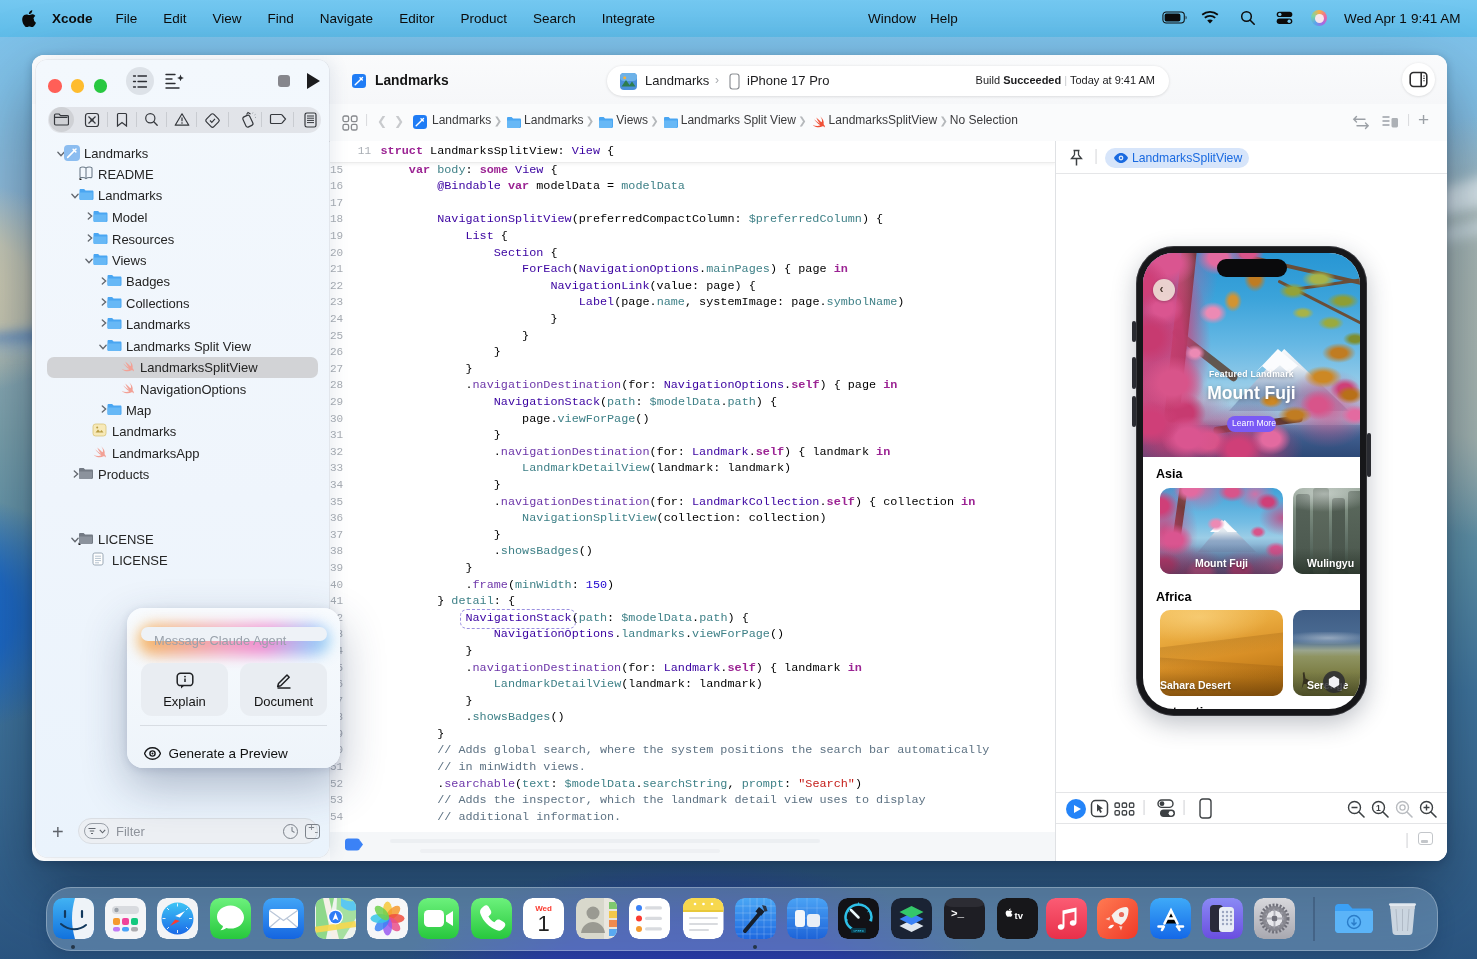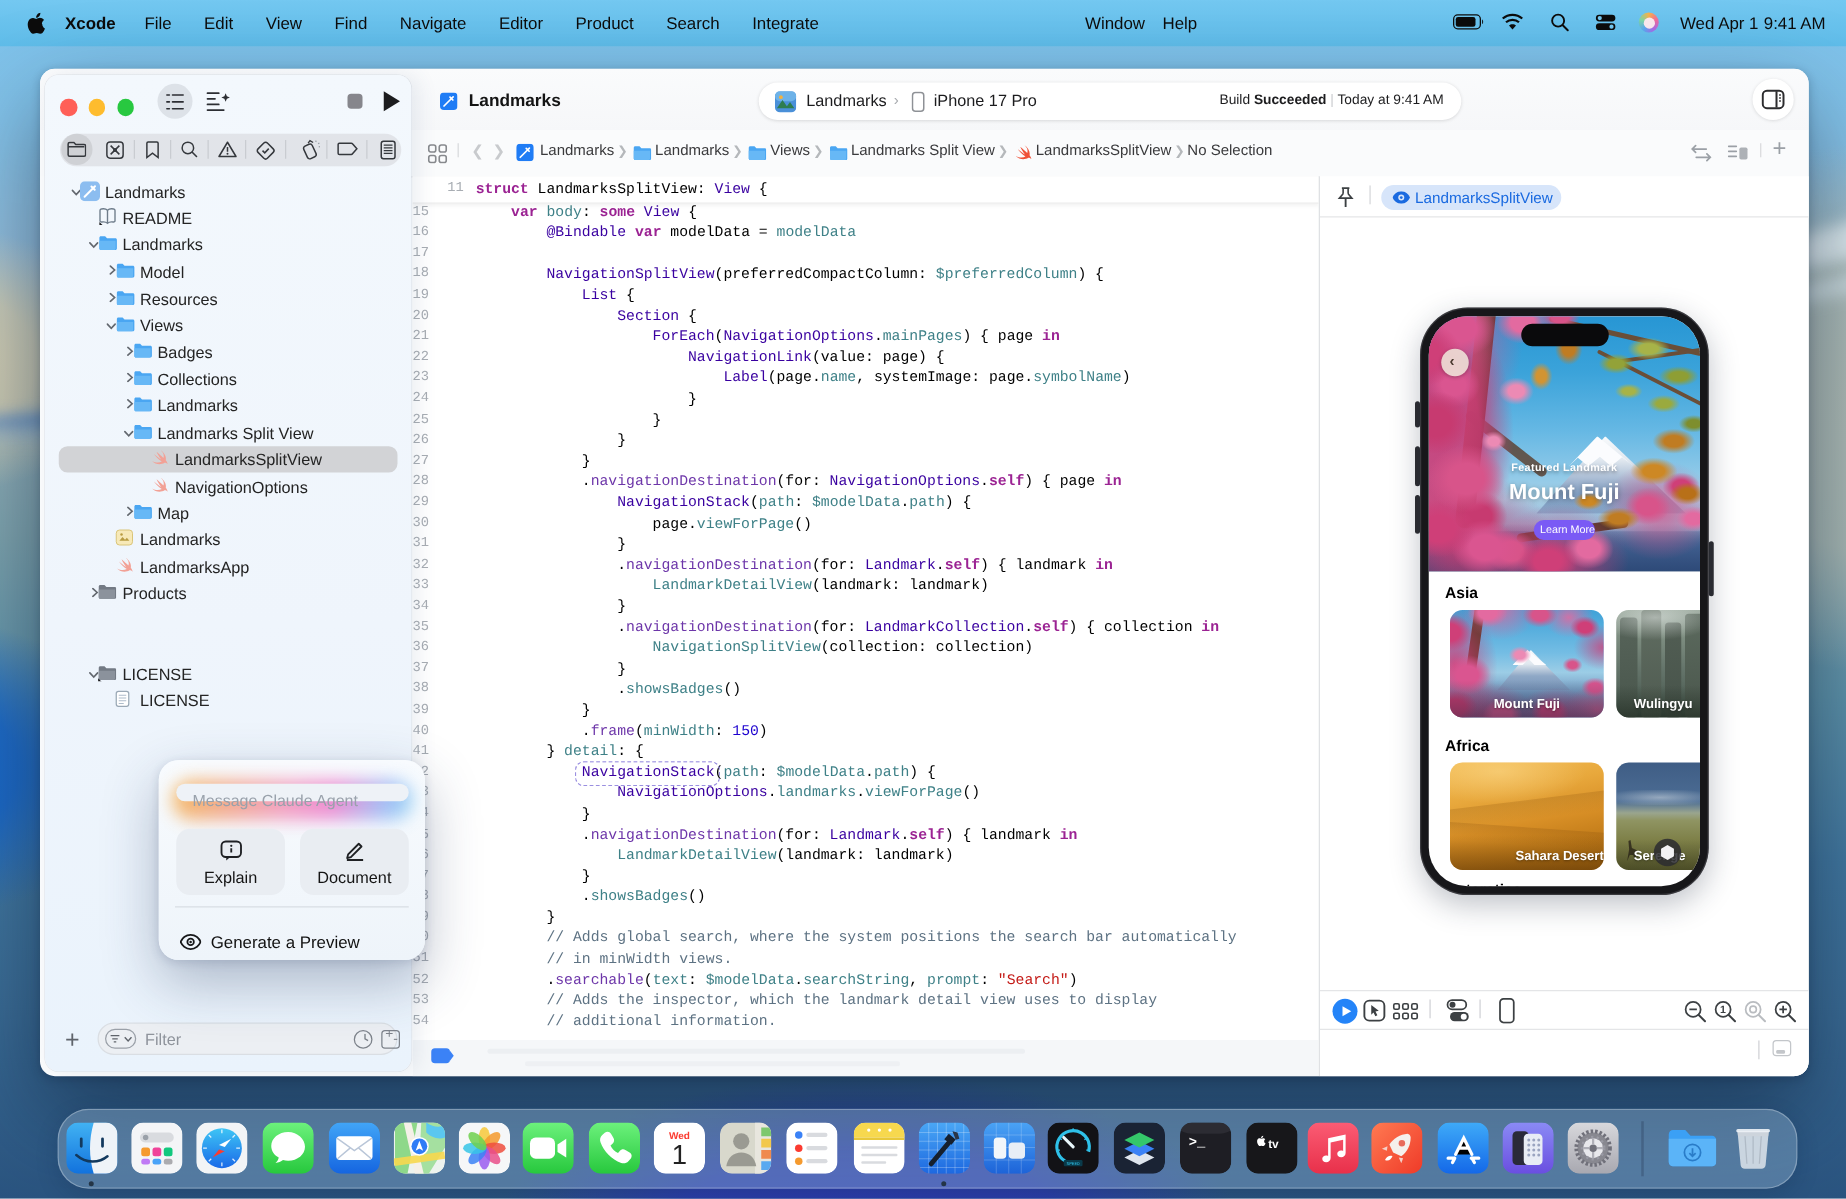--- a/index.html
+++ b/index.html
@@ -335,21 +335,21 @@
 <div style="position:absolute;left:0;top:0;width:78px;height:30px;background:radial-gradient(50px 18px at 40% 20%,rgba(235,240,238,.55),rgba(235,240,238,0))"></div>
 <div style="position:absolute;left:0;bottom:0;width:100%;height:26px;background:linear-gradient(180deg,rgba(0,0,0,0),rgba(20,30,20,.5))"></div>
 <div style="position:absolute;left:14px;bottom:5px;color:#fff;font-size:10.5px;font-weight:bold;white-space:nowrap;text-shadow:0 1px 2px rgba(0,0,0,.4)">Wulingyu</div>
 </div>
 <div style="position:absolute;left:13px;top:337px;width:204px;color:#000;font-size:12.5px;font-weight:bold">Africa</div>
 <div style="position:absolute;left:17px;top:357px;width:123px;height:86px;border-radius:10px;overflow:hidden;background:linear-gradient(168deg,#f2bc55 0%,#e8a83c 30%,#d88f26 55%,#c07a18 78%,#a5650e 100%)">
 <div style="position:absolute;left:-10px;top:30px;width:145px;height:16px;background:linear-gradient(180deg,rgba(130,75,8,.22),rgba(130,75,8,0));transform:rotate(-7deg)"></div>
 <div style="position:absolute;left:-10px;top:52px;width:145px;height:14px;background:linear-gradient(180deg,rgba(110,60,6,.18),rgba(110,60,6,0));transform:rotate(4deg)"></div>
 <div style="position:absolute;left:0;top:0;width:123px;height:40px;background:radial-gradient(70px 26px at 32% 18%,rgba(255,224,150,.5),rgba(255,224,150,0))"></div>
 <div style="position:absolute;left:0;bottom:0;width:100%;height:28px;background:linear-gradient(180deg,rgba(0,0,0,0),rgba(70,40,5,.45))"></div>
-<div style="position:absolute;left:0;bottom:5px;width:100%;text-align:right;color:#fff;font-size:10.5px;font-weight:bold;text-shadow:0 1px 2px rgba(0,0,0,.4)">Sahara Desert</div>
+<div style="position:absolute;left:0;bottom:5px;width:100%;text-align:left;color:#fff;font-size:10.5px;font-weight:bold;text-shadow:0 1px 2px rgba(0,0,0,.4)">Sahara Desert</div>
 </div>
 <div style="position:absolute;left:150px;top:357px;width:78px;height:86px;border-radius:10px 0 0 10px;overflow:hidden;background:linear-gradient(180deg,#3f5d85 0%,#4c6d94 36%,#9aa58e 47%,#8f9462 54%,#7e8048 72%,#6a6c3a 100%)">
 <div style="position:absolute;left:0;top:22px;width:78px;height:12px;background:radial-gradient(46px 7px at 45% 50%,rgba(222,228,232,.5),rgba(222,228,232,0))"></div>
 <div style="position:absolute;left:7px;bottom:7px;width:11px;height:17px;background:#3a3522;clip-path:polygon(15% 100%,30% 45%,25% 5%,40% 0,50% 38%,85% 48%,75% 100%,60% 70%,35% 70%)"></div>
 <div style="position:absolute;left:0;bottom:0;width:100%;height:24px;background:linear-gradient(180deg,rgba(0,0,0,0),rgba(30,30,10,.4))"></div>
 <div style="position:absolute;left:14px;bottom:5px;color:#fff;font-size:10.5px;font-weight:bold;white-space:nowrap;text-shadow:0 1px 2px rgba(0,0,0,.4)">Serenge</div>
 <div style="position:absolute;left:30px;top:61px;width:22px;height:22px;border-radius:50%;background:rgba(44,44,48,.85)">
                 <div style="position:absolute;left:5px;top:5px;width:12px;height:12px;background:#f2f2f4;clip-path:polygon(50% 0,93% 25%,93% 75%,50% 100%,7% 75%,7% 25%)"></div>
               </div>
 </div>

